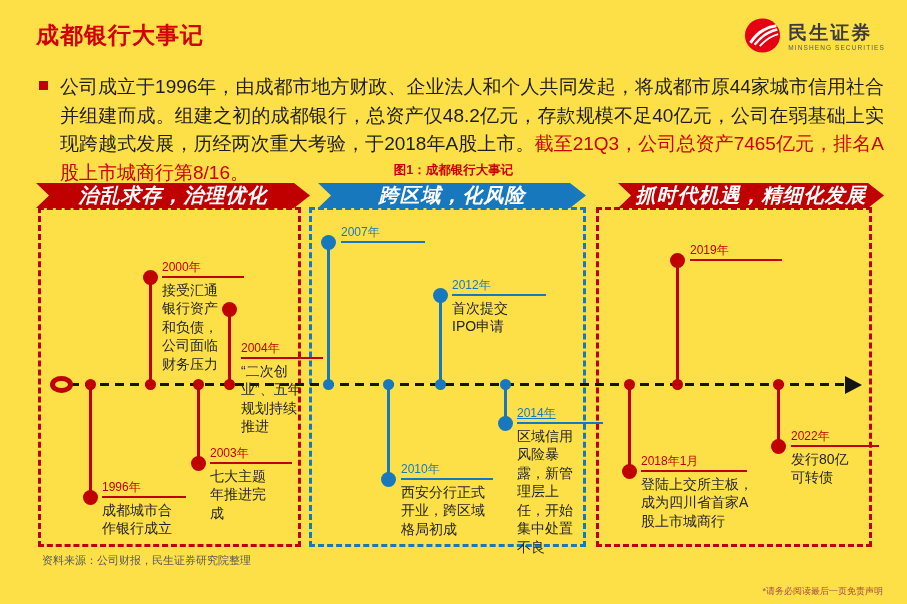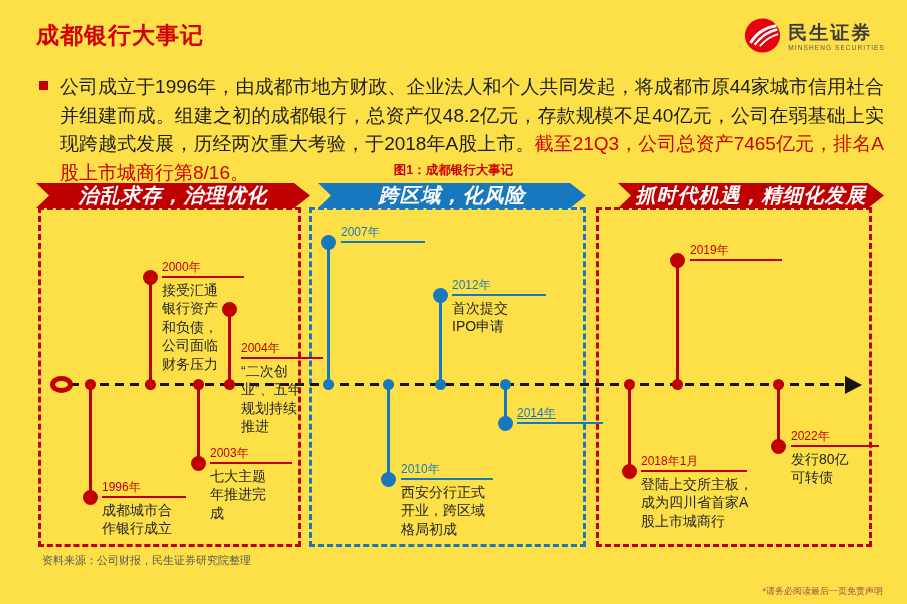--- a/index.html
+++ b/index.html
@@ -137,20 +137,21 @@
           <span class="ev-year" style="color: rgb(24, 120, 190); border-bottom-color: rgb(24, 120, 190); width: 94px;">2012年</span>
           <div class="ev-text" style="width: 68px;">首次提交IPO申请</div>
         </div>
       </div>
       <div>
         <div class="stem" style="left: 503.5px; top: 384px; height: 39px; background: rgb(24, 120, 190);"></div>
         <div class="dot" style="left: 499.5px; top: 379px; width: 11px; height: 11px; background: rgb(24, 120, 190);"></div>
         <div class="dot" style="left: 497.5px; top: 415.5px; width: 15px; height: 15px; background: rgb(24, 120, 190);"></div>
         <div class="ev-label" style="left: 517px; top: 405px;">
           <span class="ev-year" style="color: rgb(24, 120, 190); border-bottom-color: rgb(24, 120, 190); width: 86px; text-decoration: underline;">2014年</span>
+          <div class="ev-text" style="width: 66px;">区域信用风险暴露，新管理层上任，开始集中处置不良</div>
         </div>
       </div>
       <div>
         <div class="stem" style="left: 627.5px; top: 384px; height: 87px; background: rgb(192, 0, 0);"></div>
         <div class="dot" style="left: 623.5px; top: 379px; width: 11px; height: 11px; background: rgb(192, 0, 0);"></div>
         <div class="dot" style="left: 621.5px; top: 463.5px; width: 15px; height: 15px; background: rgb(192, 0, 0);"></div>
         <div class="ev-label" style="left: 641px; top: 453px;">
           <span class="ev-year" style="color: rgb(192, 0, 0); border-bottom-color: rgb(192, 0, 0); width: 106px;">2018年1月</span>
           <div class="ev-text" style="width: 118px;">登陆上交所主板，成为四川省首家A股上市城商行</div>
         </div>

